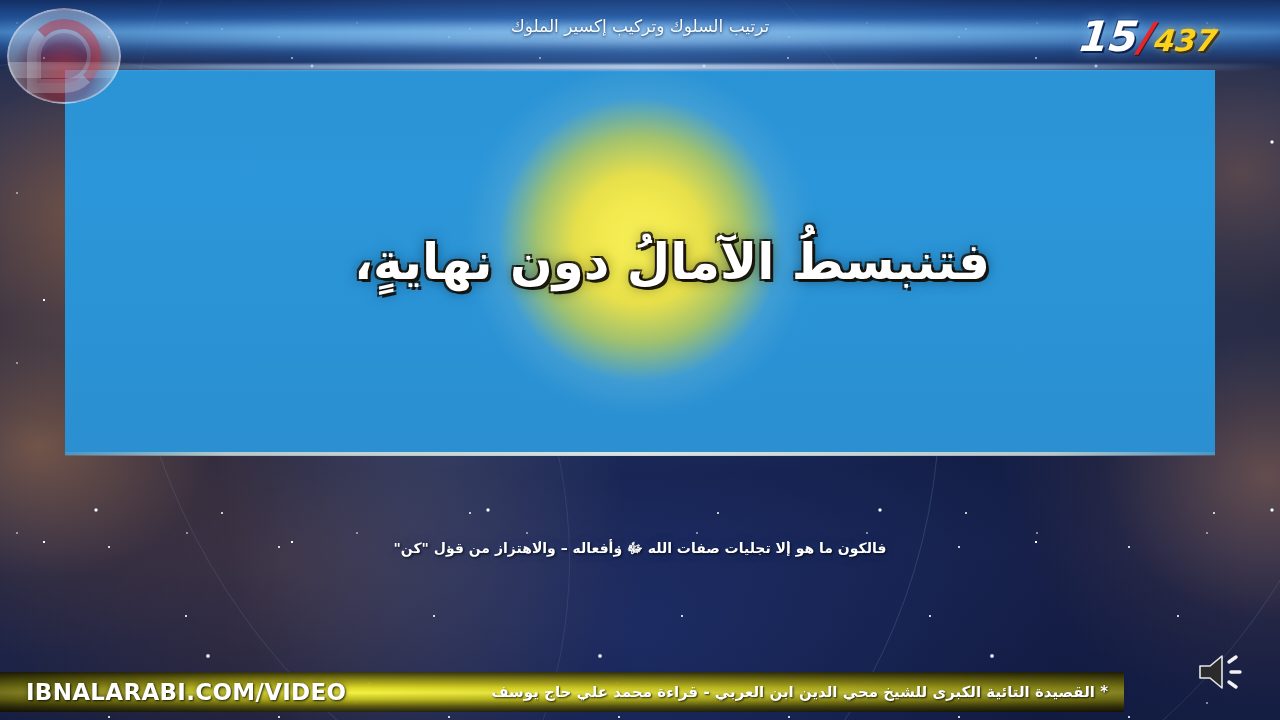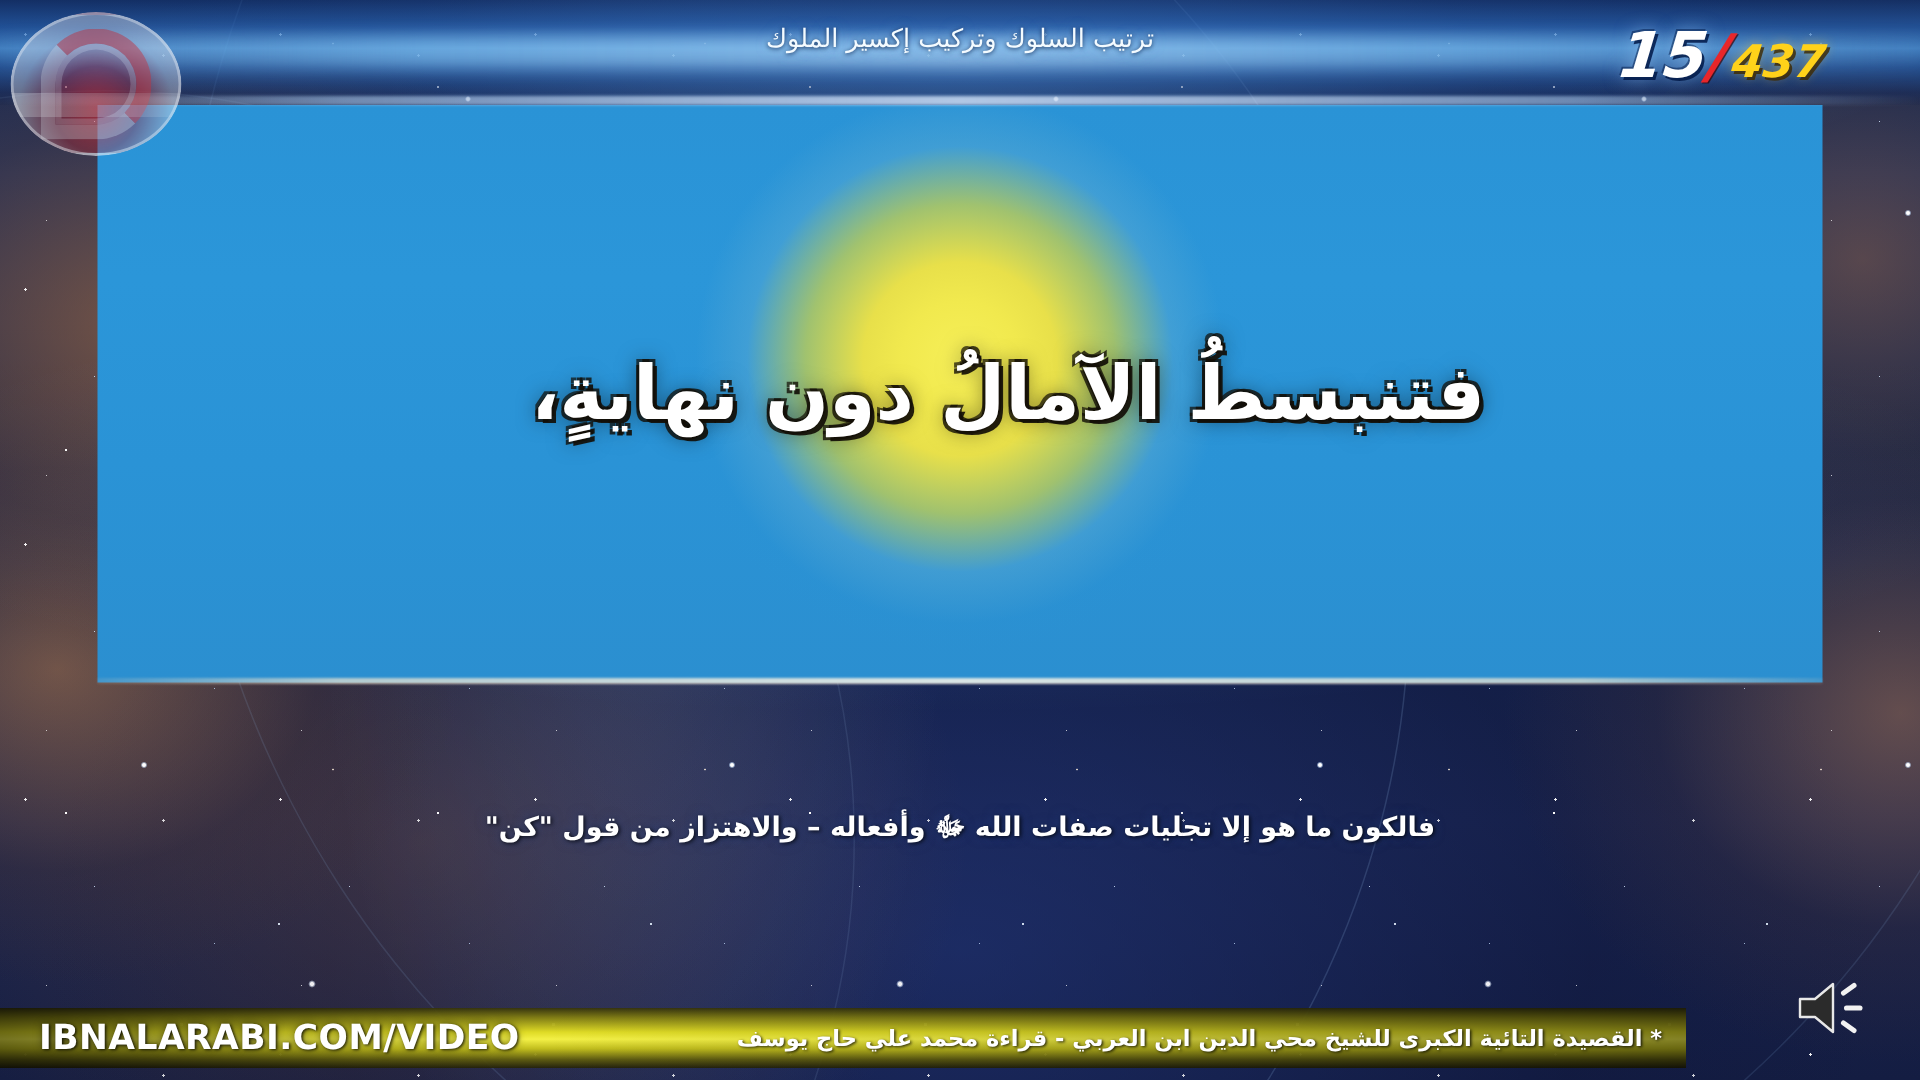--- a/index.html
+++ b/index.html
@@ -230,21 +230,21 @@
 
   
   .explanation {
     position:absolute; left:0; top:540px;
     width:1280px;
     text-align:center;
     direction:rtl;
     color:#ffffff;
     font-family:"DejaVu Sans","Liberation Sans",sans-serif;
     font-weight:bold;
-    font-size:18px;
+    font-size:14px;
     letter-spacing:0.2px;
     text-shadow:1px 1px 3px rgba(0,0,0,0.85), 0 0 8px rgba(40,70,140,0.6);
     white-space:nowrap;
   }
 
   
   .bottom-bar {
     position:absolute; left:0; top:672px;
     width:1124px; height:40px;
     background:

